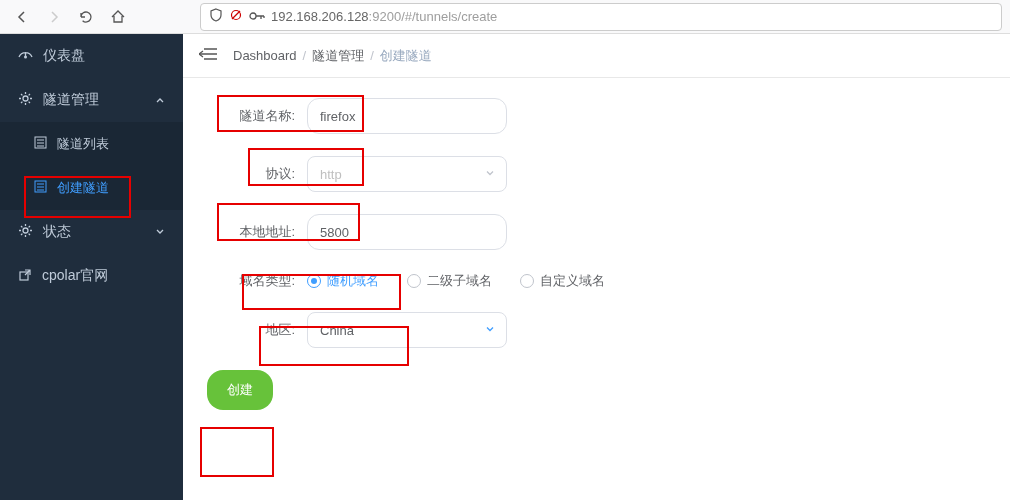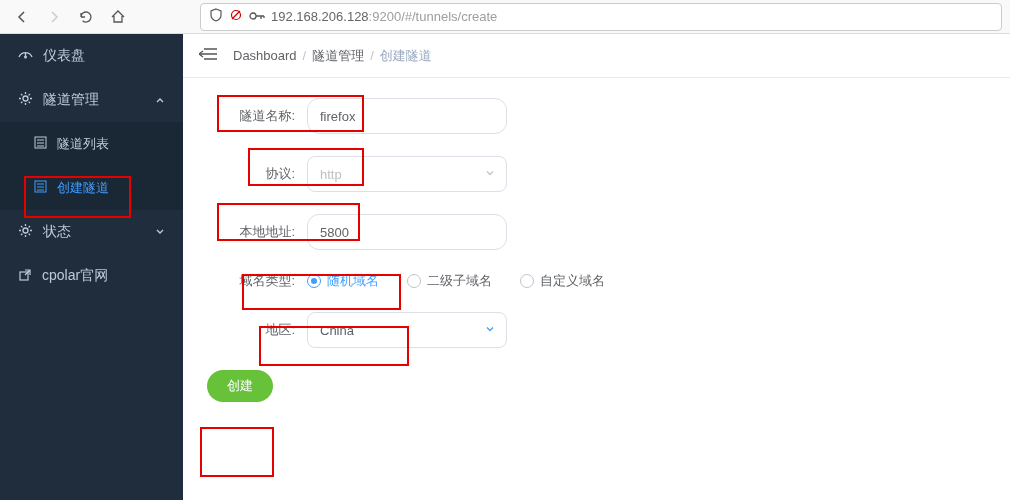--- a/index.html
+++ b/index.html
@@ -35,21 +35,21 @@
 .select-box .sel-chev { position: absolute; right: 10px; color: #c0c4cc; }
 .select-placeholder { color: #bfbfbf; }
 .radio-group { display: flex; align-items: center; gap: 28px; }
 .radio-opt { display: flex; align-items: center; gap: 6px; font-size: 13px; color: #606266; cursor: pointer; justify-content: space-between; }
 .radio-opt.sel { color: #409eff; }
 .radio-circle { width: 14px; height: 14px; border-radius: 50%; border: 1px solid #c0c4cc; display: inline-flex; align-items: center; justify-content: center; }
 .radio-opt.sel .radio-circle { border-color: #409eff; }
 .radio-opt.sel .radio-circle::after { content: ""; width: 6px; height: 6px; border-radius: 50%; background: #409eff; }
 .adv-btn { height: 32px; padding: 0 14px; border: 1px solid #dcdfe6; border-radius: 4px; background: #fff; font-size: 13px; color: #606266; display: inline-flex; align-items: center; gap: 4px; cursor: pointer; }
 .btn-row-adv { margin-left: 604px; margin-bottom: 24px; }
-.create-btn { height: 32px; padding: 0 20px; background: #67c23a; color: #fff; border: none; border-radius: 16px; font-size: 13px; cursor: pointer; }
+.create-btn { height: 40px; padding: 0 20px; background: #67c23a; color: #fff; border: none; border-radius: 16px; font-size: 13px; cursor: pointer; }
 
 .hl { position: absolute; border: 2px solid #e60000; pointer-events: none; }
 </style>
 </head>
 <body>
 
 <div class="browser-bar">
   <div class="nav-btn">
     <svg width="16" height="16" viewBox="0 0 16 16">
         <path d="M10 3 L5 8 L10 13" fill="none" stroke="#555" stroke-width="1.5"></path>

